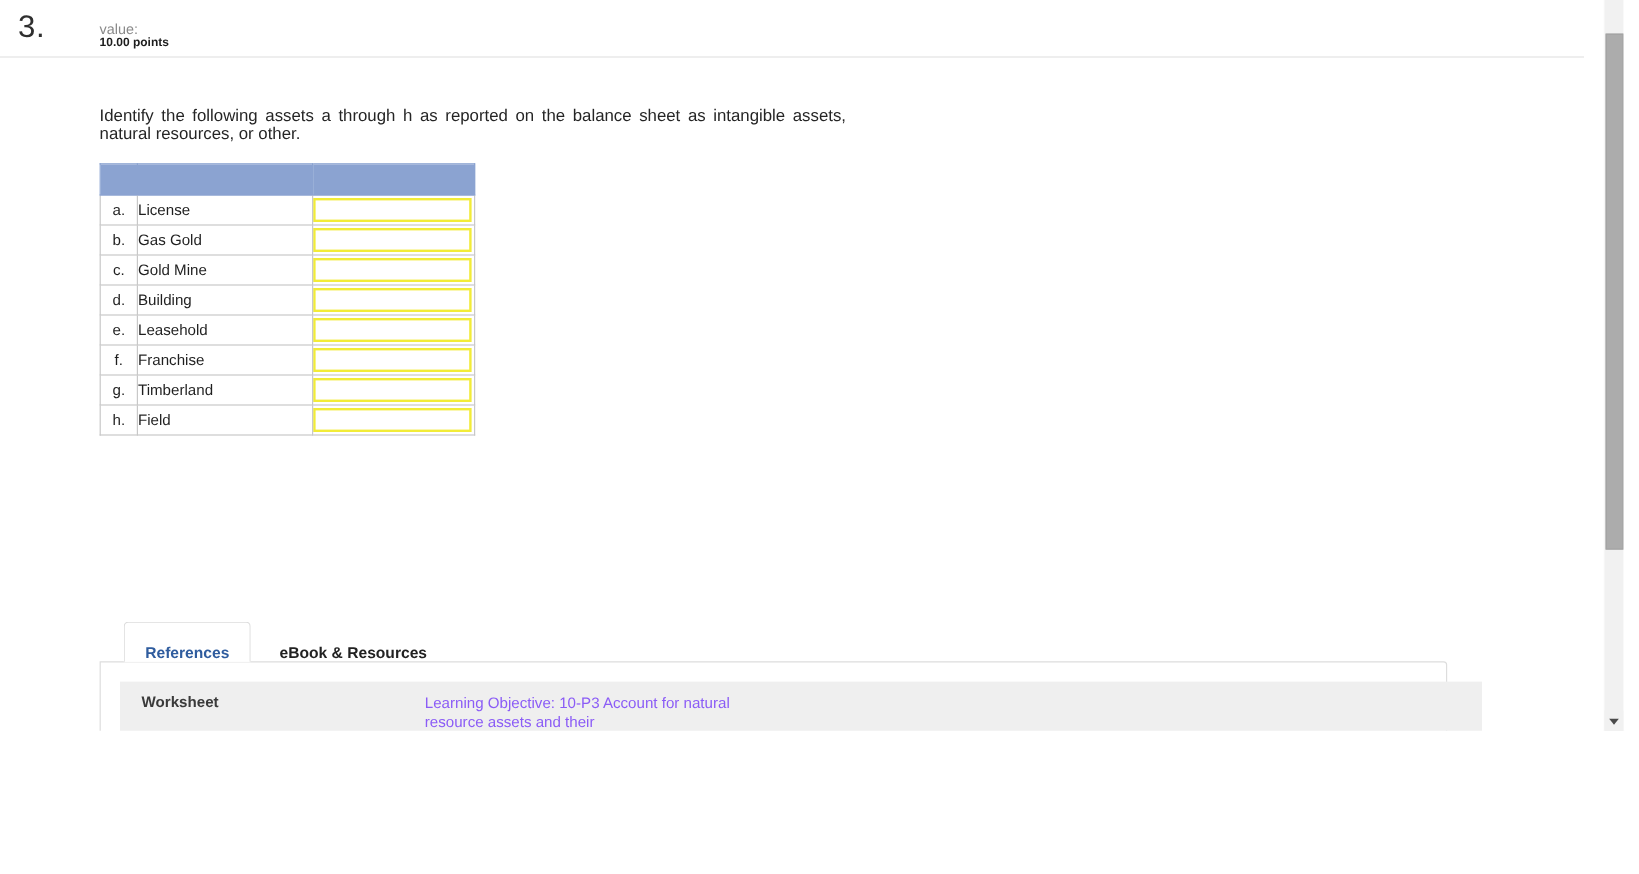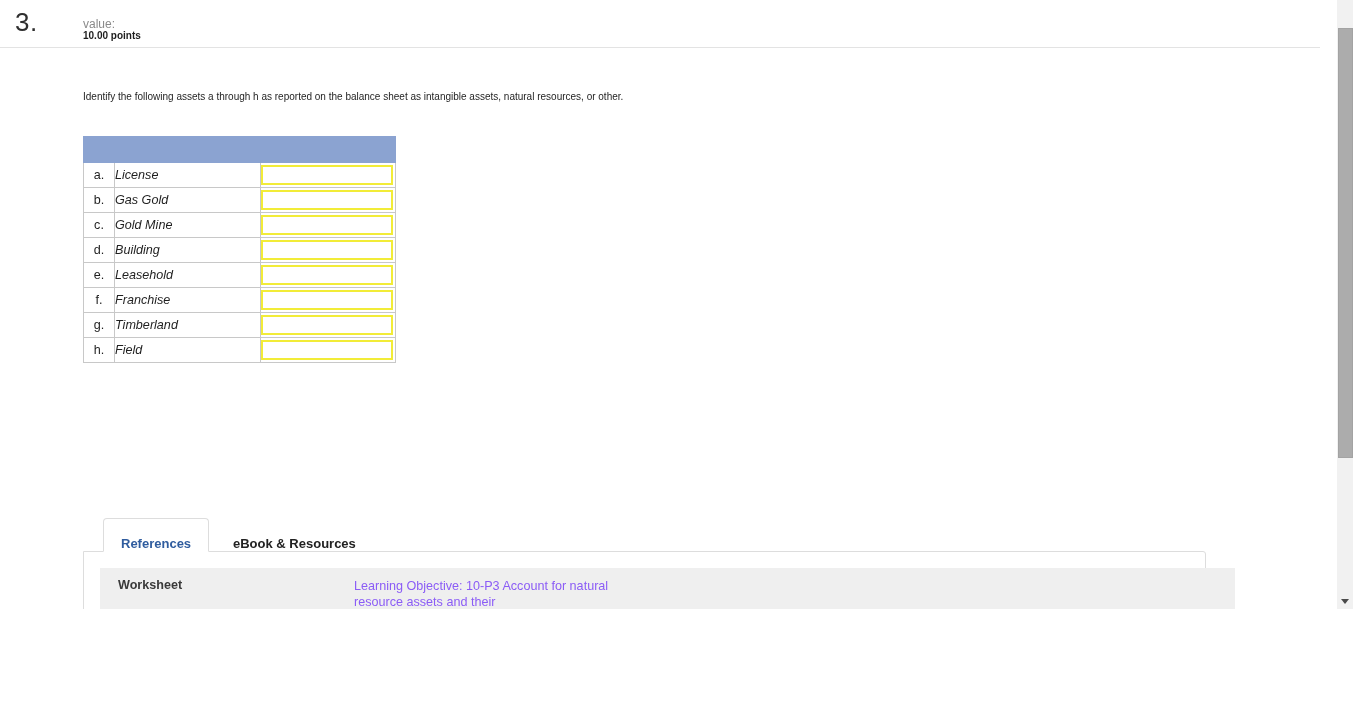--- a/index.html
+++ b/index.html
@@ -69,21 +69,21 @@
     font-weight: bold;
     line-height: 1;
   }
 
   
   #prompt {
     position: absolute;
     left: 83px;
     top: 89px;
     width: 622px;
-    font-size: 10px;
+    font-size: 14px;
     color: #252525;
     line-height: 15px;
     text-align: justify;
   }
 
   
   #answer-table {
     position: absolute;
     left: 83px;
     top: 136px;
@@ -105,21 +105,20 @@
     height: 25px;
   }
   td.col-letter {
     width: 30px;
     text-align: center;
     font-size: 12px;
   }
   td.col-asset {
     width: 145px;
     padding-left: 8px;
-    font-style: italic;
   }
   td.col-answer {
     width: 134px;
     padding: 0;
     border: 1px solid #c8c8c8;
   }
   .answer-input {
     display: block;
     width: 132px;
     height: 20px;

